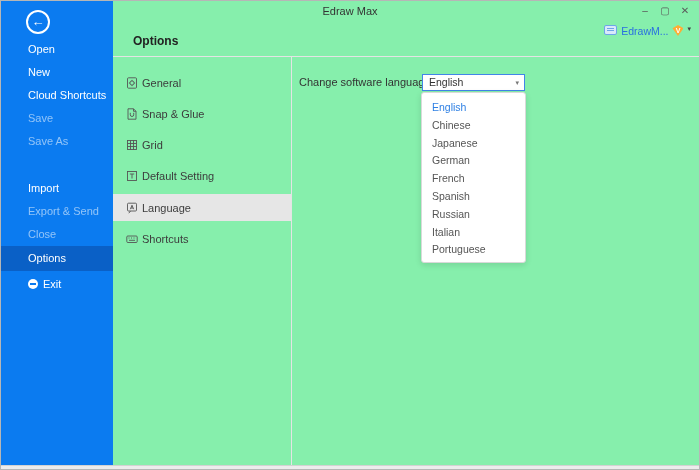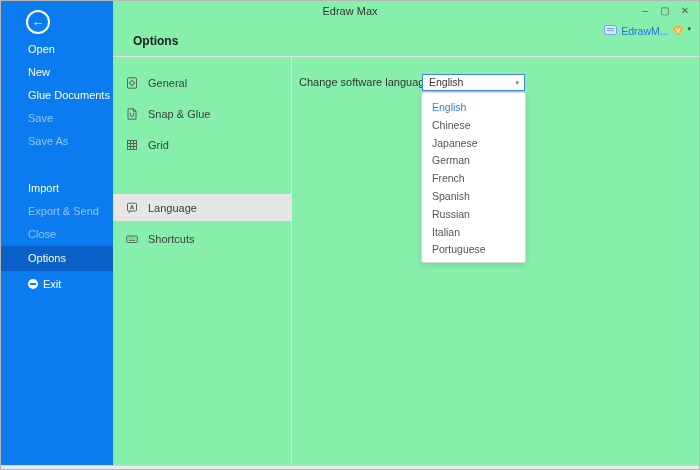--- a/index.html
+++ b/index.html
@@ -39,21 +39,21 @@
   .page-heading { position:absolute; left:132px; top:33px; font-size:12px; font-weight:bold; color:#222; }
   .h-divider { position:absolute; left:112px; top:55px; right:0; height:1px; background:#e4e4e4; }
   .v-divider { position:absolute; left:290px; top:56px; bottom:4px; width:1px; background:#e4e4e4; }
 
   
   .nav-row { position:absolute; left:112px; width:178px; height:27px; display:flex; align-items:center;
     cursor:pointer; }
   .nav-row.selected { background:#e6e6e6; }
   .nav-icon { width:12px; height:12px; margin-left:13px; flex:none; }
   .nav-icon svg { display:block; width:12px; height:12px; stroke:#555; fill:none; stroke-width:0.9; }
-  .nav-label { font-size:11px; color:#3c3c3c; margin-left:10px; white-space:nowrap;text-align:center; }
+  .nav-label { font-size:11px; color:#3c3c3c; margin-left:4px; white-space:nowrap;text-align:center; }
 
   
   .lang-label { position:absolute; left:298px; top:75px; font-size:11px; color:#333; }
   .lang-select { position:absolute; left:421px; top:73px; width:103px; height:17px;
     border:1px solid #4285e8; background:#fff; font-size:10.5px; color:#333;
     line-height:15px; padding-left:6px; cursor:pointer; }
   .select-caret { position:absolute; right:5px; top:0; line-height:15px; font-size:7px; color:#777; }
   .lang-dropdown { position:absolute; left:420px; top:91px; width:105px; height:171px;
     background:#fff; border:1px solid #d9d9d9; border-radius:3px;
     box-shadow:0 2px 6px rgba(0,0,0,0.12); padding-top:6px; }
@@ -83,21 +83,21 @@
     <span class="vip-badge">V</span>
     <span class="account-caret">▾</span>
   </div>
 
   <div class="sidebar">
     <div class="back-btn">
       <span>←</span>
     </div>
     <div class="side-item" style="top:37px"><span>Open</span></div>
     <div class="side-item" style="top:60px"><span>New</span></div>
-    <div class="side-item" style="top:83px"><span>Glue Documents</span></div>
+    <div class="side-item" style="top:83px"><span>Cloud Shortcuts</span></div>
     <div class="side-item dim" style="top:106px"><span>Save</span></div>
     <div class="side-item dim" style="top:129px"><span>Save As</span></div>
     <div class="side-item" style="top:176px"><span>Import</span></div>
     <div class="side-item dim" style="top:199px"><span>Export &amp; Send</span></div>
     <div class="side-item dim" style="top:222px"><span>Close</span></div>
     <div class="side-item selected" style="top:245px;height:25px;line-height:25px"><span>Options</span></div>
     <div class="side-item" style="top:272px"><span class="exit-icon"></span><span>Exit</span></div>
   </div>
 
   <div class="page-heading">Options</div>
@@ -125,20 +125,29 @@
     <span class="nav-label">Snap &amp; Glue</span>
   </div>
   <div class="nav-row" style="top:130px">
     <span class="nav-icon">
       <svg viewBox="0 0 12 12">
           <rect x="1.5" y="1.5" width="9" height="9"></rect>
           <path d="M4.5 1.5v9M7.5 1.5v9M1.5 4.5h9M1.5 7.5h9"></path>
         </svg>
     </span>
     <span class="nav-label">Grid</span>
+  </div>
+  <div class="nav-row" style="top:161px">
+    <span class="nav-icon">
+      <svg viewBox="0 0 12 12">
+          <rect x="1.5" y="1.5" width="9" height="9"></rect>
+          <path d="M3.8 4h4.4M6 4v4.5"></path>
+        </svg>
+    </span>
+    <span class="nav-label">Default Setting</span>
   </div>
   <div class="nav-row selected" style="top:193px">
     <span class="nav-icon">
       <svg viewBox="0 0 12 12">
           <rect x="1.5" y="1.2" width="9" height="7.8" rx="1"></rect>
           <path d="M4.5 9l-1.7 2.2"></path>
           <path d="M4.4 7.2L6 3.2l1.6 4M4.9 6h2.2"></path>
         </svg>
     </span>
     <span class="nav-label">Language</span>

